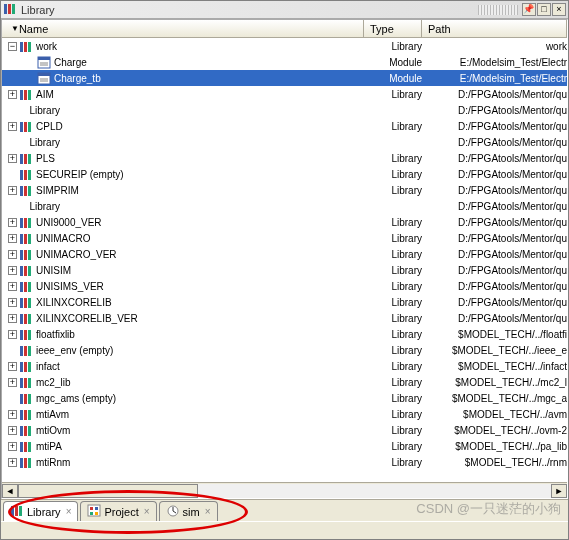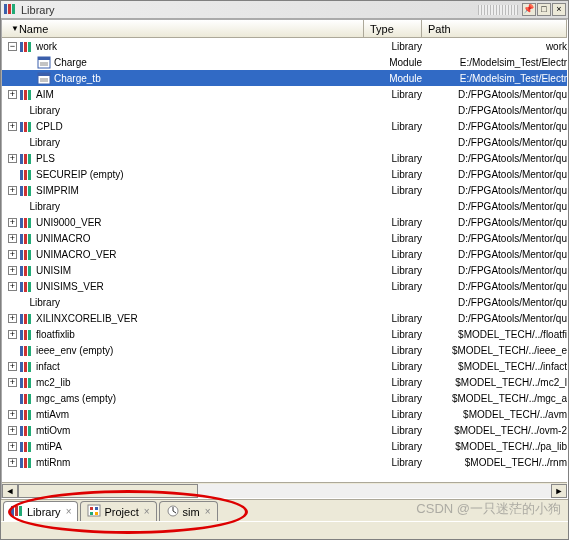--- a/index.html
+++ b/index.html
@@ -403,20 +403,32 @@
                 <rect x="5" y="2" width="3" height="10" fill="#c33"></rect>
                 <rect x="9" y="2" width="3" height="10" fill="#2a7"></rect>
               </svg>
             </span>
             <span class="lbl">UNISIMS_VER</span>
           </div>
           <div class="c-type">Library</div>
           <div class="c-path">D:/FPGAtools/Mentor/qu</div>
         </div>
         <div class="row">
+          <div class="c-name">
+            <span class="indent" style="width:6px"></span>
+            <span class="expander plus"></span>
+            <span class="libicon">
+              <svg width="14" height="13">
+                <rect x="1" y="2" width="3" height="10" fill="#3b5fab"></rect>
+                <rect x="5" y="2" width="3" height="10" fill="#c33"></rect>
+                <rect x="9" y="2" width="3" height="10" fill="#2a7"></rect>
+              </svg>
+            </span>
+            <span class="lbl">XILINXCORELIB</span>
+          </div>
           <div class="c-type">Library</div>
           <div class="c-path">D:/FPGAtools/Mentor/qu</div>
         </div>
         <div class="row">
           <div class="c-name">
             <span class="indent" style="width:6px"></span>
             <span class="expander plus"></span>
             <span class="libicon">
               <svg width="14" height="13">
                 <rect x="1" y="2" width="3" height="10" fill="#3b5fab"></rect>

